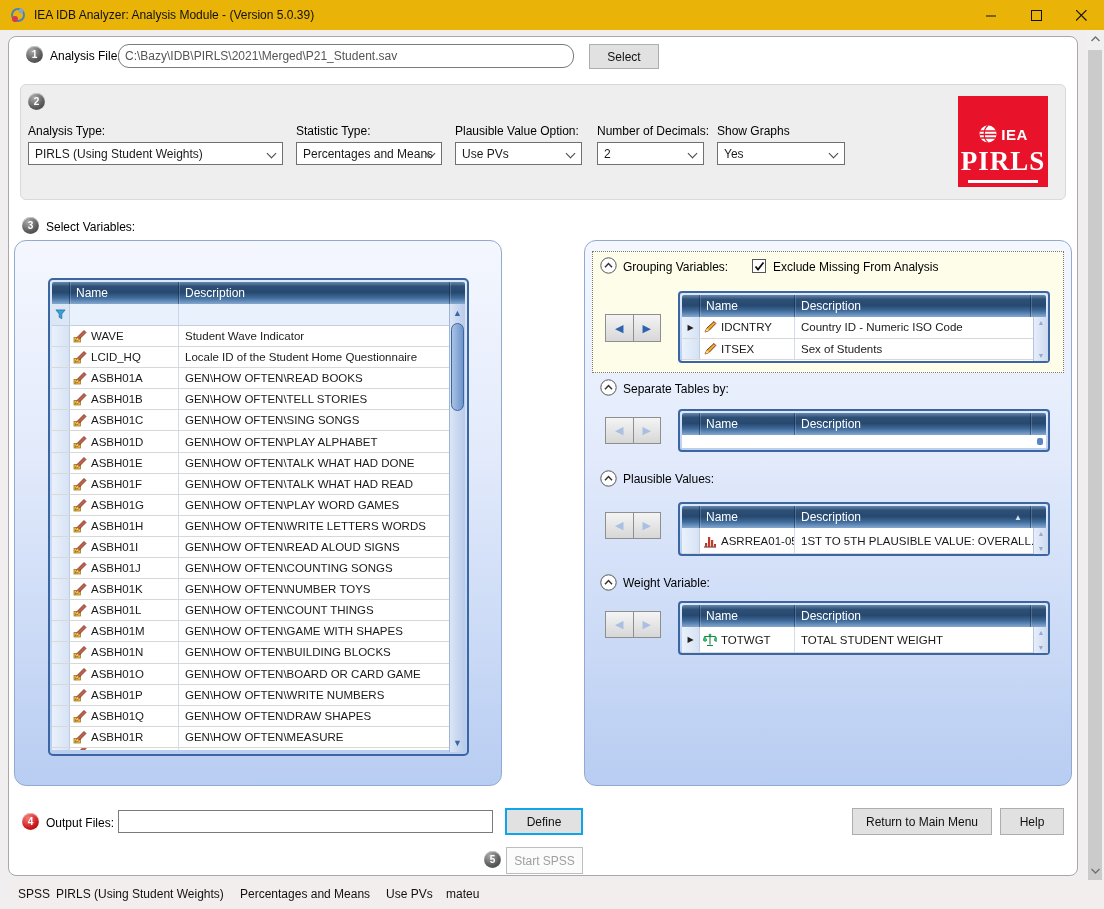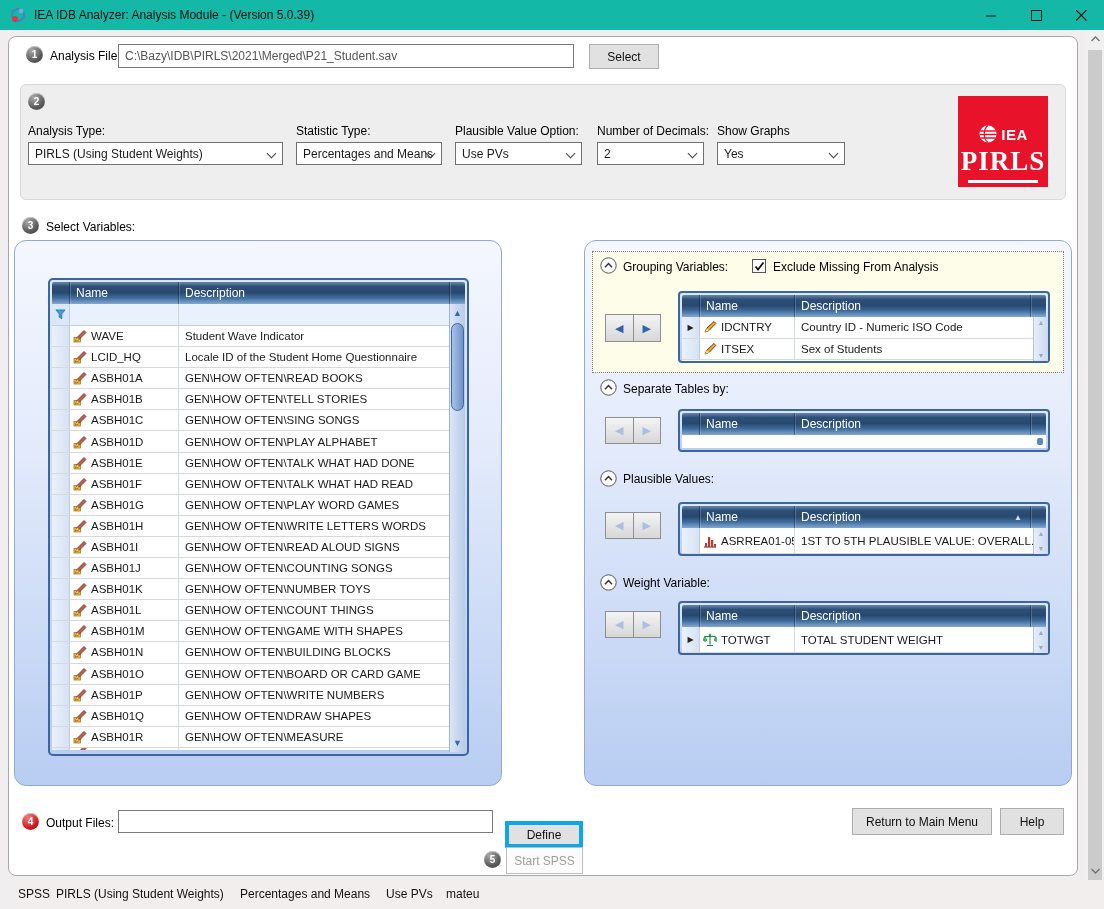--- a/index.html
+++ b/index.html
@@ -1,21 +1,21 @@
 <!DOCTYPE html>
 <html><head>
 <meta charset="utf-8">
 <style>
   * { margin:0; padding:0; box-sizing:border-box; }
   html,body { width:1104px; height:909px; }
   body { font-family:"Liberation Sans","DejaVu Sans",sans-serif; font-size:12px; color:#1a1a1a;
          background:#f0eeee; position:relative; overflow:hidden; }
 
   
-  .titlebar { position:absolute; left:0; top:0; width:1104px; height:30px; background:#14b8a6; display:flex; align-items:center; }
+  .titlebar { position:absolute; left:0; top:0; width:1104px; height:30px; background:#eab308; display:flex; align-items:center; }
   .app-icon { position:absolute; left:10px; top:7px; width:16px; height:16px; }
   .title-text { position:absolute; left:34px; top:8px; font-size:12px; color:#111; }
   .win-btn { position:absolute; top:0; width:45px; height:30px; display:flex; align-items:center; justify-content:center; }
   .win-min { left:969px; } .win-max { left:1014px; } .win-close { left:1059px; }
 
   
   .main-panel { position:absolute; left:8px; top:36px; width:1070px; height:840px; background:#ffffff;
                 border:1px solid #a8a8a8; border-radius:8px; }
   .vscroll { position:absolute; left:1086px; top:30px; width:18px; height:850px; background:#f1f0f0; }
   .vscroll .arrow { position:absolute; left:0; width:18px; height:18px; display:flex; align-items:center; justify-content:center; color:#6f6f6f; font-size:9px; }
@@ -29,21 +29,21 @@
            background:radial-gradient(circle at 35% 28%, #aaaaaa, #5b5b5b 60%, #3c3c3c 100%);
            box-shadow:inset 0 1px 1px rgba(255,255,255,.6); }
   .badge.red { background:radial-gradient(circle at 35% 28%, #f57a7a, #c81616 65%, #8f0d0d 100%); }
 
   .lbl { position:absolute; font-size:12px; color:#000; white-space:nowrap; }
 
   
   .tbox { position:absolute; border:1px solid #7a7a7a; background:#fff; font-family:inherit; font-size:12px; padding:0 6px; color:#555; }
   .btn { position:absolute; background:#e1e1e1; border:1px solid #adadad; font-size:12px; color:#111;
          display:flex; align-items:center; justify-content:center; cursor:default; }
-  .btn.default { border:4px solid #0ea5e9;margin-top:13px; }
+  .btn.default { border:2px solid #0ea5e9; }
   .btn.disabled { background:#fbfbfb; border:1px solid #bdbdbd; color:#9e9e9e; }
   .combo { position:absolute; height:23px; background:#fff; border:1px solid #707070; font-size:12px;
            display:flex; align-items:center; padding-left:6px; padding-right:20px; white-space:nowrap; overflow:hidden; }
   .combo .chev { position:absolute; right:7px; top:7px; width:7px; height:7px; border-right:1.4px solid #444;
                  border-bottom:1.4px solid #444; transform:rotate(45deg); }
 
   
   .cfg-panel { position:absolute; left:20px; top:84px; width:1046px; height:116px; background:#eeeeee;
                border:1px solid #d9d9d9; border-radius:6px; }
   .logo { position:absolute; left:958px; top:96px; width:90px; height:91px; background:#e8132a; color:#fff;
@@ -134,21 +134,21 @@
         <line x1="0" y1="0" x2="10.5" y2="10.5" stroke="#111" stroke-width="1.1"></line>
         <line x1="10.5" y1="0" x2="0" y2="10.5" stroke="#111" stroke-width="1.1"></line>
       </svg>
   </div>
 </div>
 
 <div class="main-panel"></div>
 
 <span class="badge" style="left:26px; top:46px;">1</span>
 <span class="lbl" style="left:50px; top:49px;">Analysis File:</span>
-<input class="tbox" style="left: 118px; top: 44px; width: 456px; height: 24px;" readonly="" value="C:\Bazy\IDB\PIRLS\2021\Merged\P21_Student.sav">
+<input class="tbox" style="left: 118px; top: 44px; width: 456px; height: 24px; border-radius: 11px;" readonly="" value="C:\Bazy\IDB\PIRLS\2021\Merged\P21_Student.sav">
 <div class="btn" style="left:589px; top:44px; width:70px; height:25px;">Select</div>
 
 <div class="cfg-panel"></div>
 <span class="badge" style="left:28px; top:93px;">2</span>
 
 <span class="lbl" style="left:28px; top:124px;">Analysis Type:</span>
 <div class="combo" style="left:28px; top:142px; width:255px;">
   <span>PIRLS (Using Student Weights)</span>
   <span class="chev"></span>
 </div>

